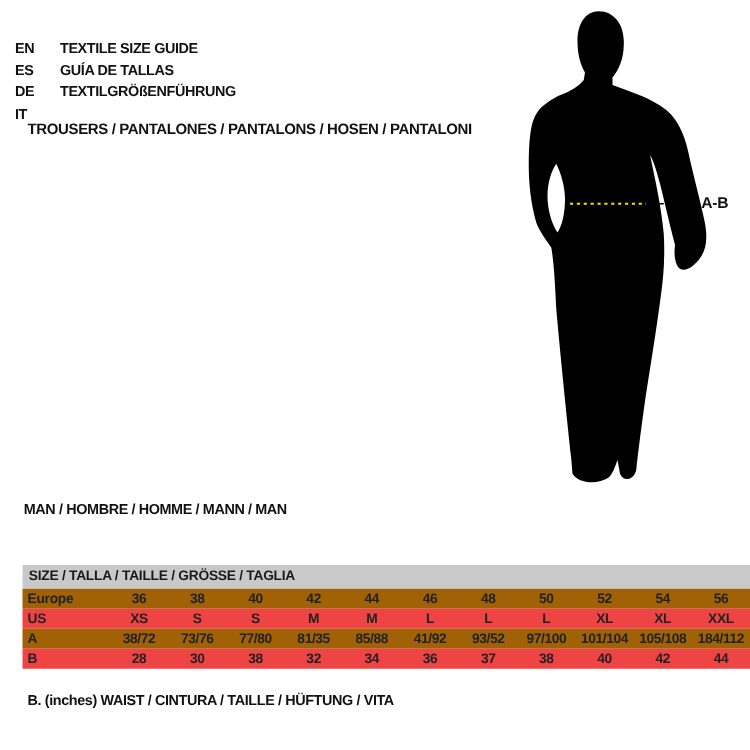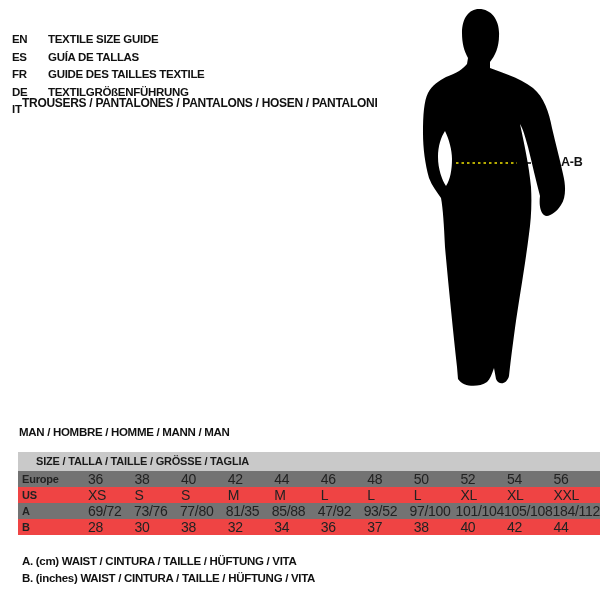--- a/index.html
+++ b/index.html
@@ -19,59 +19,55 @@
   }
   
   .figure-svg{position:absolute;left:0;top:0;}
   .ab-label{
     position:absolute;left:561px;top:155px;
     font-size:12.5px;font-weight:700;letter-spacing:-0.2px;
   }
   
   .section-title{
     position:absolute;left:19px;top:402px;
-    font-size:11.5px;font-weight:700;letter-spacing:-0.3px;margin-top:24px;
+    font-size:11.5px;font-weight:700;letter-spacing:-0.3px;
   }
   
   .size-table{position:absolute;left:18px;top:452px;width:582px;}
   .table-header{
     height:19px;line-height:19px;background:#c9c9c9;
-    padding-left:18px;font-size:11px;font-weight:700;letter-spacing:-0.2px;color:#1a1a1a;
+    padding-left:5px;font-size:11px;font-weight:700;letter-spacing:-0.2px;color:#1a1a1a;
   }
-  .trow{display:flex;height:16px;line-height:16px;background:#737373;}
+  .trow{display:flex;height:16px;line-height:16px;background:#a16207;}
   .trow.alt{background:#ef4444;}
   .tlabel{
     flex:0 0 66px;padding-left:4px;text-align:left;
     font-size:11px;font-weight:700;letter-spacing:-0.2px;color:#222;
   }
   .tcell{
-    flex:1 1 0;text-align:left;
-    font-size:14px;font-weight:400;letter-spacing:-0.3px;color:#222;
+    flex:1 1 0;text-align:center;
+    font-size:11px;font-weight:700;letter-spacing:-0.3px;color:#222;
   }
   
   .footnotes{position:absolute;left:22px;top:553px;}
   .footnote{height:17px;line-height:17px;font-size:11.5px;font-weight:700;letter-spacing:-0.3px;}
 </style>
 </head>
 <body>
 
 <div id="canvas">
 
   <div class="lang-block">
     <div class="lang-row">
       <span class="lang-code">EN</span>
       <span class="lang-label">TEXTILE SIZE GUIDE</span>
     </div>
     <div class="lang-row">
       <span class="lang-code">ES</span>
       <span class="lang-label">GUÍA DE TALLAS</span>
-    </div>
-    <div class="lang-row">
-      <span class="lang-code">FR</span>
-      <span class="lang-label">GUIDE DES TAILLES TEXTILE</span>
     </div>
     <div class="lang-row">
       <span class="lang-code">DE</span>
       <span class="lang-label">TEXTILGRÖßENFÜHRUNG</span>
     </div>
     <div class="lang-row">
       <span class="lang-code">IT</span>
     </div>
   </div>
 
@@ -152,26 +148,26 @@
       <span class="tcell">L</span>
       <span class="tcell">L</span>
       <span class="tcell">L</span>
       <span class="tcell">XL</span>
       <span class="tcell">XL</span>
       <span class="tcell">XXL</span>
     </div>
 
     <div class="trow">
       <span class="tlabel">A</span>
-      <span class="tcell">69/72</span>
+      <span class="tcell">38/72</span>
       <span class="tcell">73/76</span>
       <span class="tcell">77/80</span>
       <span class="tcell">81/35</span>
       <span class="tcell">85/88</span>
-      <span class="tcell">47/92</span>
+      <span class="tcell">41/92</span>
       <span class="tcell">93/52</span>
       <span class="tcell">97/100</span>
       <span class="tcell">101/104</span>
       <span class="tcell">105/108</span>
       <span class="tcell">184/112</span>
     </div>
 
     <div class="trow alt">
       <span class="tlabel">B</span>
       <span class="tcell">28</span>
@@ -182,17 +178,16 @@
       <span class="tcell">36</span>
       <span class="tcell">37</span>
       <span class="tcell">38</span>
       <span class="tcell">40</span>
       <span class="tcell">42</span>
       <span class="tcell">44</span>
     </div>
   </div>
 
   <div class="footnotes">
-    <div class="footnote">A. (cm) WAIST / CINTURA / TAILLE / HÜFTUNG / VITA</div>
     <div class="footnote">B. (inches) WAIST / CINTURA / TAILLE / HÜFTUNG / VITA</div>
   </div>
 
 </div>
 
 </body></html>

